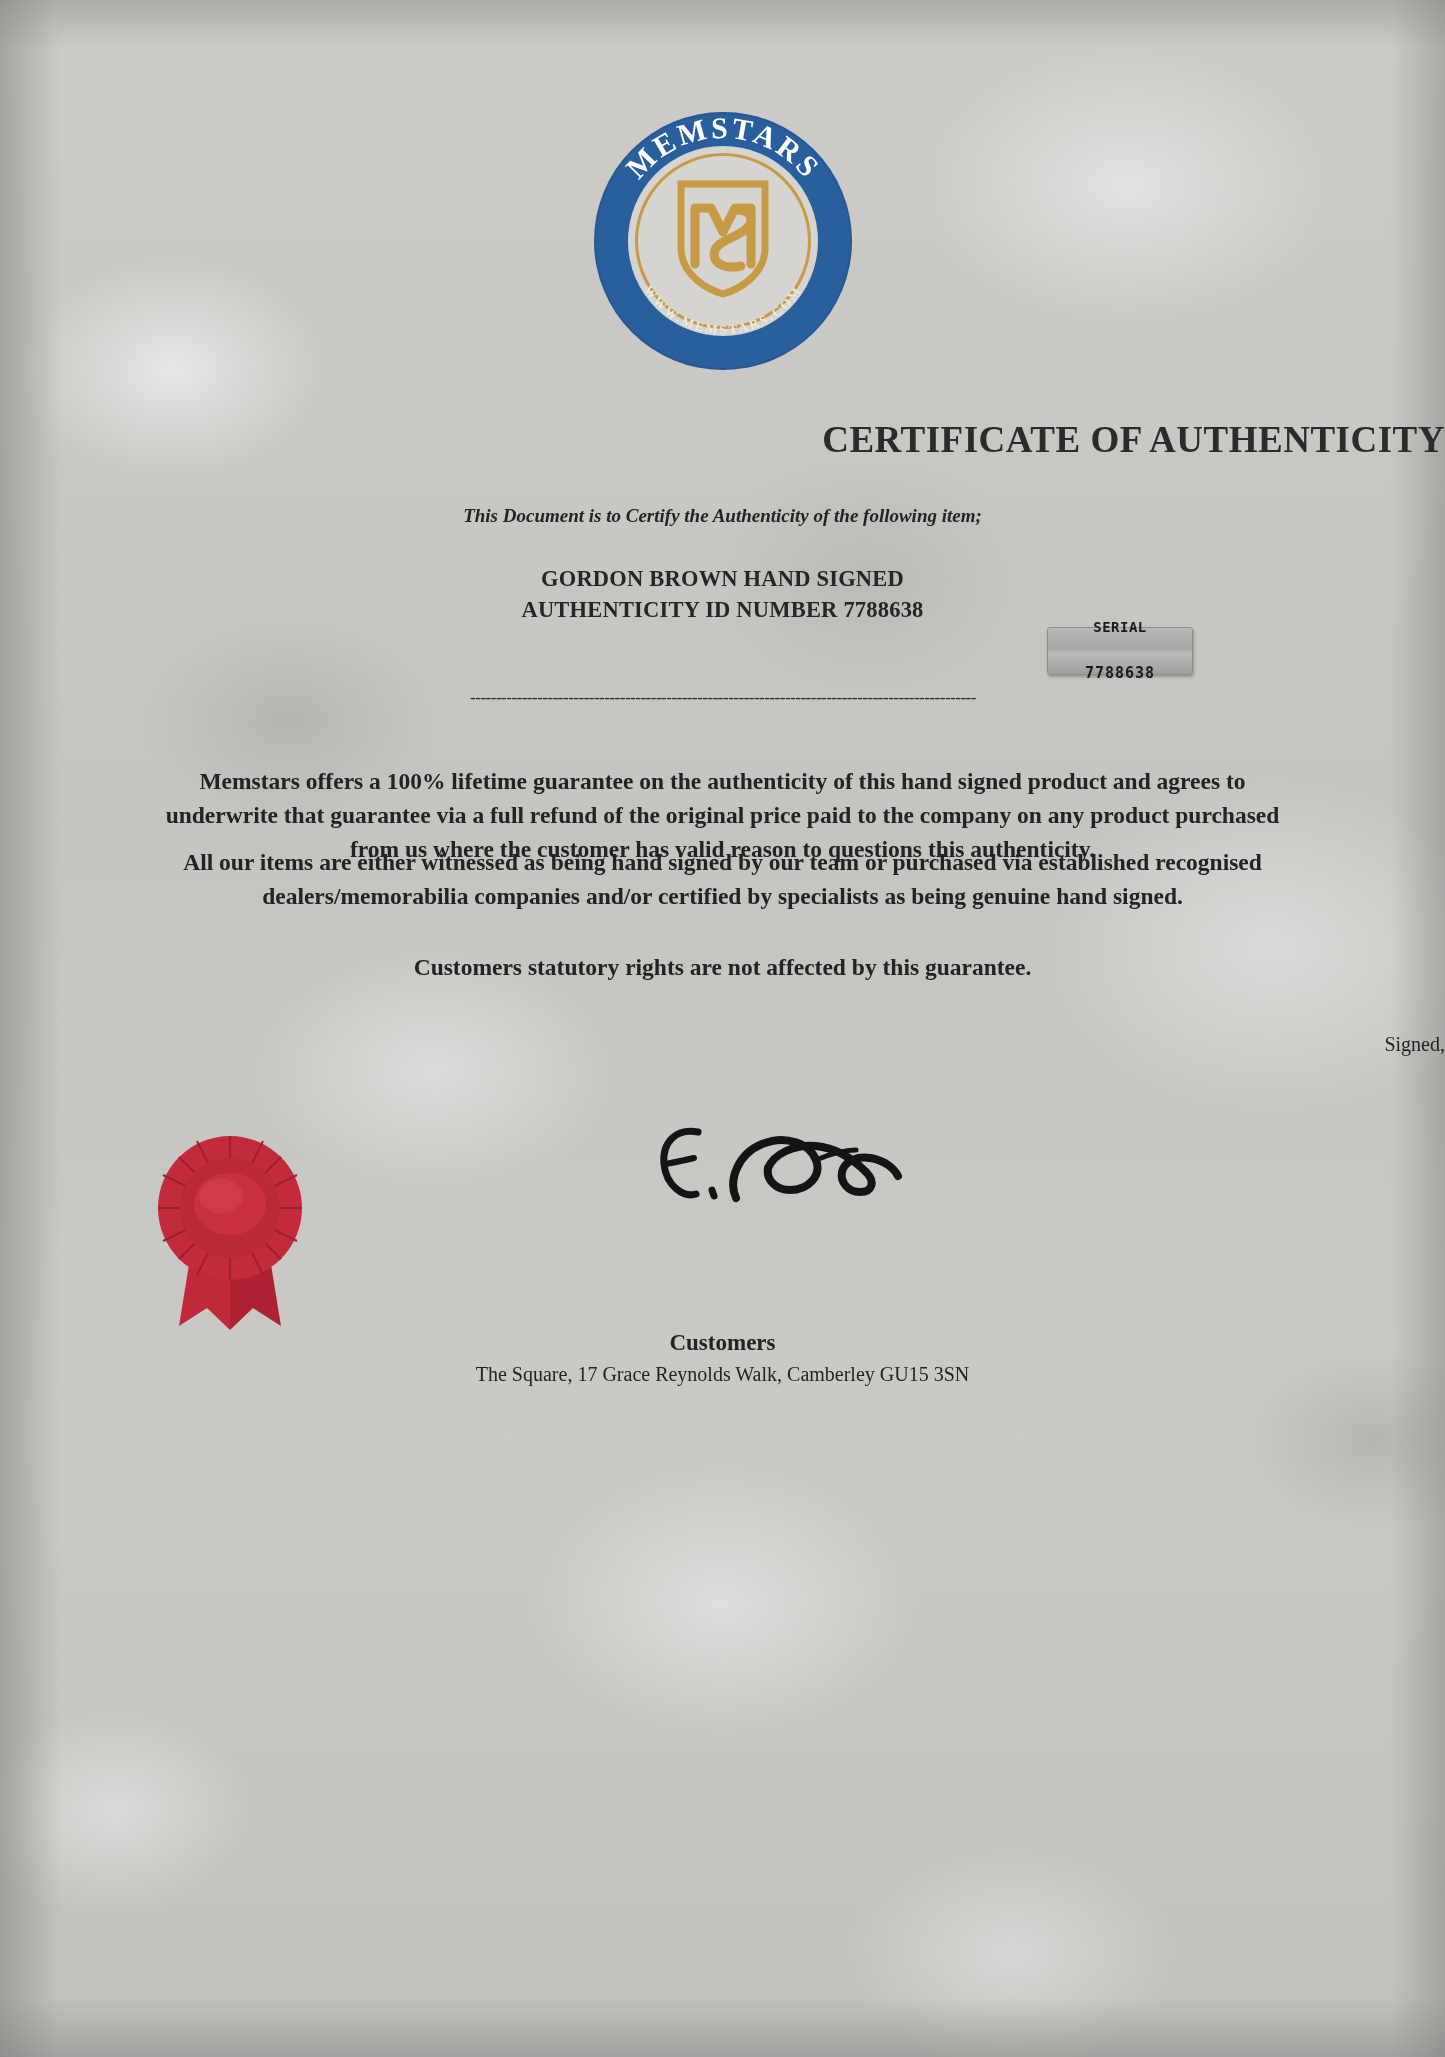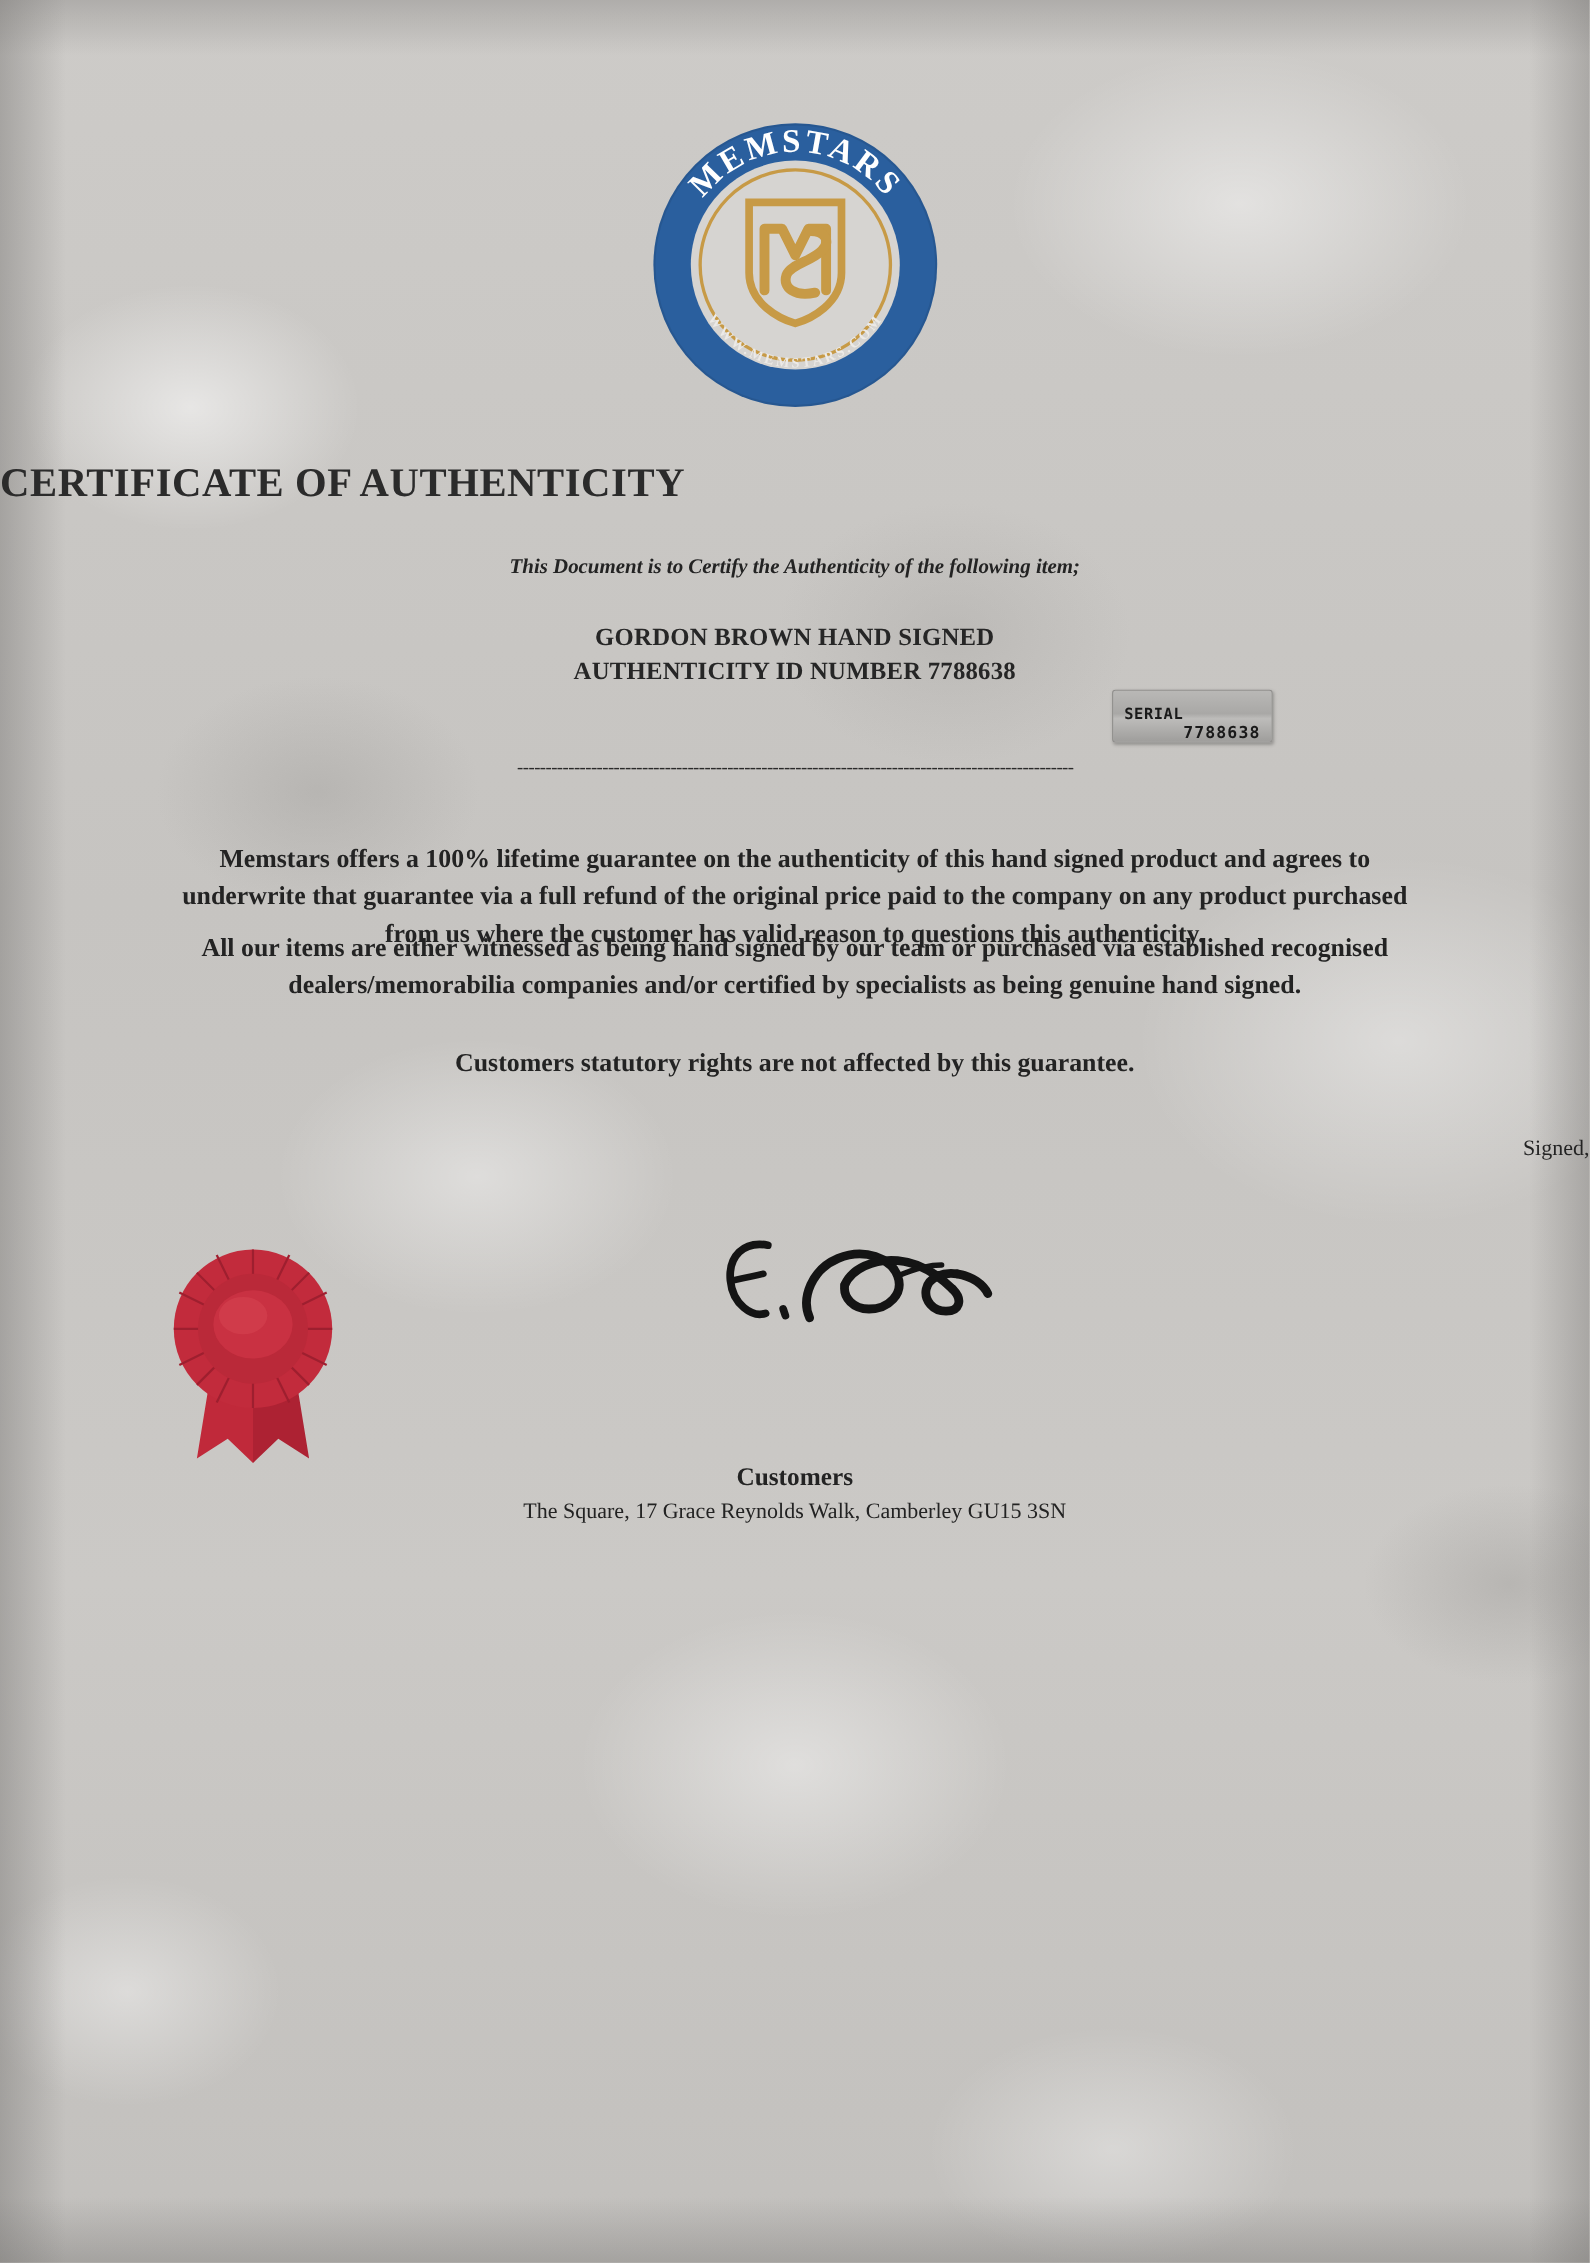--- a/index.html
+++ b/index.html
@@ -93,21 +93,21 @@
   .curved-text {
     position: absolute;
     inset: 0;
   }
 
   
   .title {
     position: absolute;
     top: 418px;
     width: 100%;
-    text-align: left;
+    text-align: right;
     font-size: 37px;
     font-weight: bold;
     letter-spacing: 0.5px;
     color: #2b2b2b;
     font-family: "Liberation Serif", serif;
   }
   .subtitle {
     position: absolute;
     top: 505px;
     width: 100%;
@@ -126,29 +126,29 @@
     font-weight: bold;
     letter-spacing: 0.2px;
     color: #262626;
     line-height: 31px;
   }
 
   
   #serial-sticker {
     position: absolute;
     top: 627px;
-    left: 1011px;
+    left: 1047px;
     width: 144px;
     height: 46px;
     background: linear-gradient(180deg,#b9b8b6 0%, #a9a8a6 45%, #bdbcba 55%, #9f9e9c 100%);
     border: 1px solid #8e8d8b;
     border-radius: 3px;
     box-shadow: 1px 2px 3px rgba(0,0,0,0.25);
     display: flex;
-    flex-direction: row;
+    flex-direction: column;
     align-items: center;
     justify-content: center;
     font-family: "DejaVu Sans Mono", monospace;
     color: #1a1a1a;
     line-height: 1.1;
   }
   .serial-label { font-size: 14px; font-weight: bold; letter-spacing: 0.5px; }
   .serial-number { font-size: 15px; font-weight: bold; letter-spacing: 1px; margin-top: 30px; }
 
   

